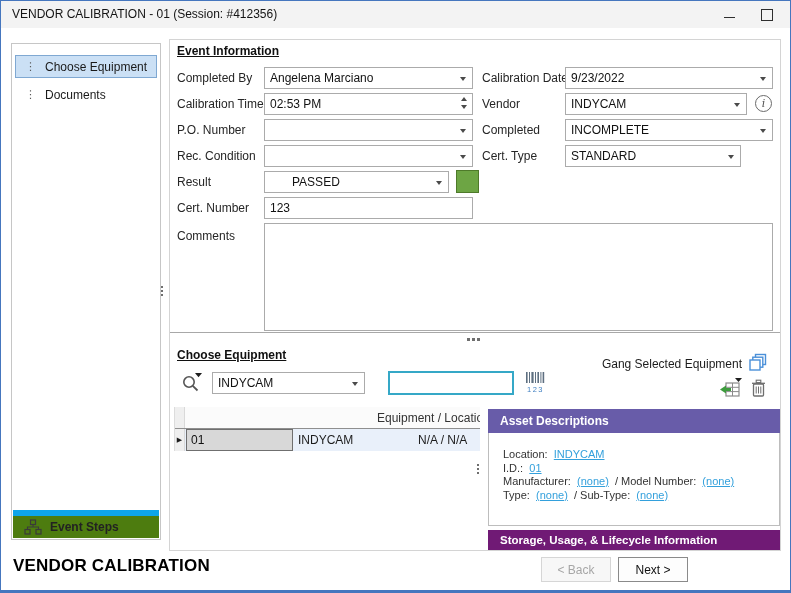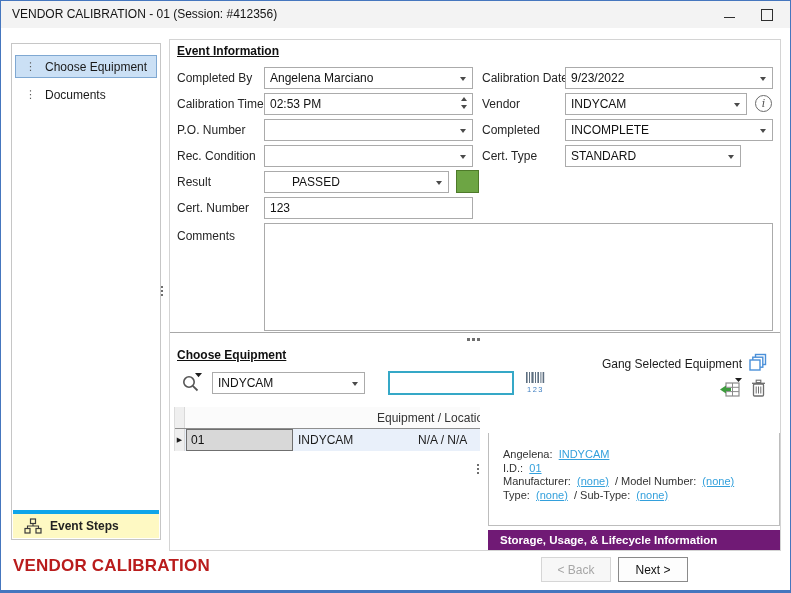--- a/index.html
+++ b/index.html
@@ -20,21 +20,21 @@
   .win-btn.max { right:6px; }
   .min-glyph { width:11px; height:0; border-top:1px solid #2e2e2e; margin-top:6px; }
   .max-glyph { width:12px; height:12px; border:1px solid #2e2e2e; background:transparent; }
 
   
   .sidebar { position:absolute; left:10px; top:42px; width:150px; height:497px; border:1px solid #C6C6C6; background:#fff; }
   .side-item { position:absolute; left:3px; right:3px; height:23px; display:flex; align-items:center; padding-left:9px; border:1px solid transparent; }
   .side-item.selected { background:#CBE0F5; border:1px solid #7FA8D2; }
   .side-item .grip-glyph { color:#5a5a5a; font-size:11px; margin-right:9px; line-height:1; }
   .side-item .lbl { color:#1a1a1a; white-space:nowrap; }
-  .event-steps { position:absolute; left:1px; right:1px; bottom:1px; height:28px; background:#fef9c3; border-top:4px solid #0ea5e9; display:flex; align-items:center; gap:8px; padding-left:11px; font-weight:600; color:#222; }
+  .event-steps { position:absolute; left:1px; right:1px; bottom:1px; height:28px; background:#4d7c0f; border-top:6px solid #0ea5e9; display:flex; align-items:center; gap:8px; padding-left:11px; font-weight:600; color:#222; }
 
   
   .vgrip { position:absolute; width:2px; height:2px; background:#6e6e6e; box-shadow:0 4px 0 #6e6e6e, 0 8px 0 #6e6e6e; }
   .hdots { position:absolute; width:3px; height:3px; background:#6e6e6e; box-shadow:5px 0 0 #6e6e6e, 10px 0 0 #6e6e6e; }
 
   
   .main { position:absolute; left:168px; top:38px; width:612px; height:512px; border:1px solid #D4D4D4; background:#fff; }
   .sec-title { position:absolute; font-weight:bold; text-decoration:underline; color:#101010; white-space:nowrap; }
 
   .flabel { position:absolute; color:#262626; white-space:nowrap; }
@@ -79,21 +79,21 @@
 
   
   .asset { position:absolute; left:318px; top:369px; width:292px; height:141px; overflow:hidden; }
   .p-head { height:24px; background:#685CA9; color:#fff; font-weight:bold; font-size:12px; line-height:24px; padding-left:12px; white-space:nowrap; }
   .asset-body { position:absolute; left:0; right:0; top:24px; height:93px; border:1px solid #BDBDBD; border-top:none; background:#fff; padding:15px 0 0 14px; font-size:11px; color:#333; }
   .asset-line { line-height:13.5px; white-space:nowrap; }
   .link { color:#33A0DC; text-decoration:underline; cursor:pointer; }
   .p-head2 { position:absolute; left:0; right:0; top:121px; height:20px; background:#701a75; color:#fff; font-weight:bold; font-size:11.5px; line-height:20px; padding-left:12px; white-space:nowrap; }
 
   
-  .footer-title { position:absolute; left:12px; top:555px; font-size:17px; font-weight:bold; color:#b91c1c; letter-spacing:.2px; }
+  .footer-title { position:absolute; left:12px; top:555px; font-size:17px; font-weight:bold; color:#000000; letter-spacing:.2px; }
   .btn { position:absolute; top:556px; width:70px; height:25px; border:1px solid #8A8A8A; background:#FDFDFD; font:12px "Liberation Sans", sans-serif; color:#111; text-align:center; }
   .btn.back { left:540px; background:#F7F7F7; border-color:#D6D6D6; color:#A6A6A6; }
   .btn.next { left:617px; }
   .btn.cancel { left:704px; border-color:#5F5F5F;margin-top:43px; }
 
   .info-circle { position:absolute; left:585px; top:55px; width:17px; height:17px; border:1px solid #6a6a6a; border-radius:50%; text-align:center; font:italic 11px/15px "DejaVu Serif", serif; color:#555; }
 </style>
 </head>
 <body>
 
@@ -274,23 +274,24 @@
         <span class="ind">▶</span>
         <span class="id-cell">01</span>
         <span class="company-cell">INDYCAM</span>
         <span class="loc-cell">N/A / N/A</span>
       </div>
     </div>
 
     <div class="vgrip" style="left:307px; top:424px;"></div>
 
     <div class="asset">
+      <div class="p-head">Asset Descriptions</div>
       <div class="asset-body">
         <div class="asset-line">
-          <span>Angelena:</span>&nbsp;
+          <span>Location:</span>&nbsp;
           <span class="link">INDYCAM</span>
         </div>
         <div class="asset-line">
           <span>I.D.:</span>&nbsp;
           <span class="link">01</span>
         </div>
         <div class="asset-line">
           <span>Manufacturer:</span>&nbsp;
           <span class="link">(none)</span>&nbsp;
           <span>/ Model Number:</span>&nbsp;

